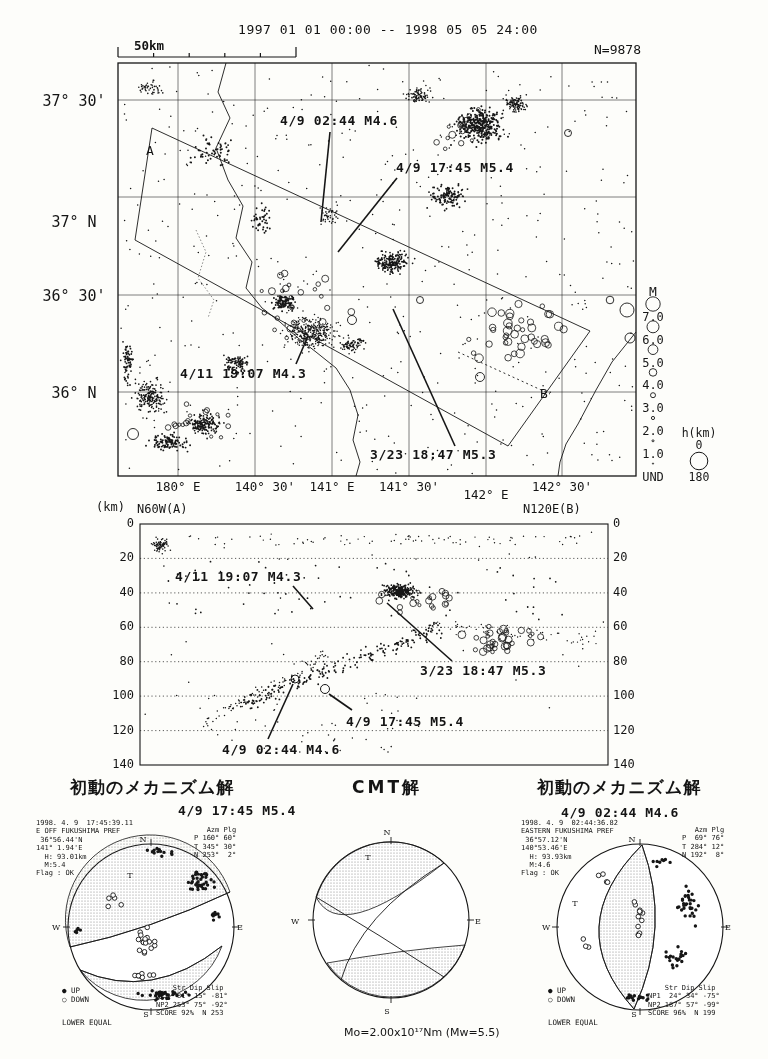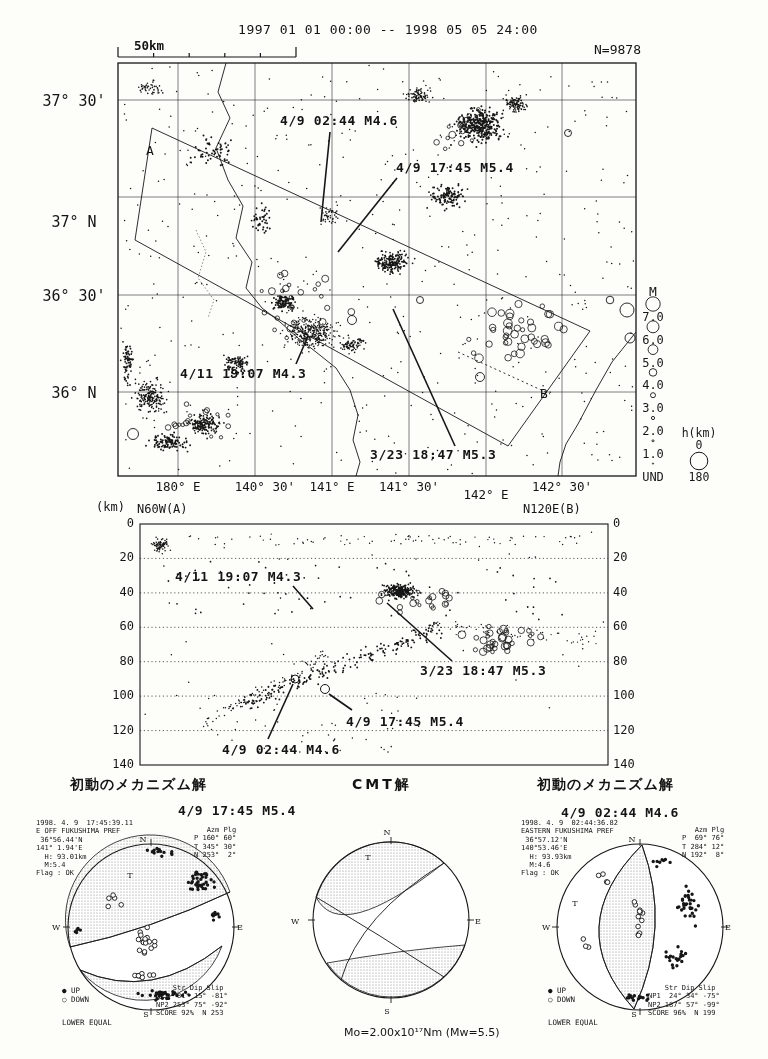--- a/index.html
+++ b/index.html
@@ -7,21 +7,21 @@
         font-family:"DejaVu Sans Mono",monospace;}
   svg{position:absolute;left:0;top:0;}
   .t{position:absolute;color:#141414;white-space:pre;font-family:"DejaVu Sans Mono",monospace;}
   .sans{font-family:"DejaVu Sans","Liberation Sans",sans-serif;}
   .tiny{font-size:7px;line-height:8.4px;}
   .tiny2{font-size:7.5px;line-height:9px;}
   .lat{width:72px;text-align:center;font-size:15px;}
   .lon{width:80px;text-align:center;font-size:12.5px;}
   .dep{width:42px;font-size:12px;}
   .evl{font-size:13px;font-weight:bold;letter-spacing:.6px;}
-  .mtitle{font-size:14px;font-weight:bold;letter-spacing:1px;}
+  .mtitle{font-size:17px;font-weight:bold;letter-spacing:1px;}
 </style>
 </head>
 <body>
 
 <div class="page">
 
   <svg id="fig" width="768" height="1059" viewBox="0 0 768 1059">
       <defs>
         <pattern id="stip" width="3" height="3" patternUnits="userSpaceOnUse">
           <circle cx="1" cy="1" r="0.5" fill="#6a6a6a"></circle>

